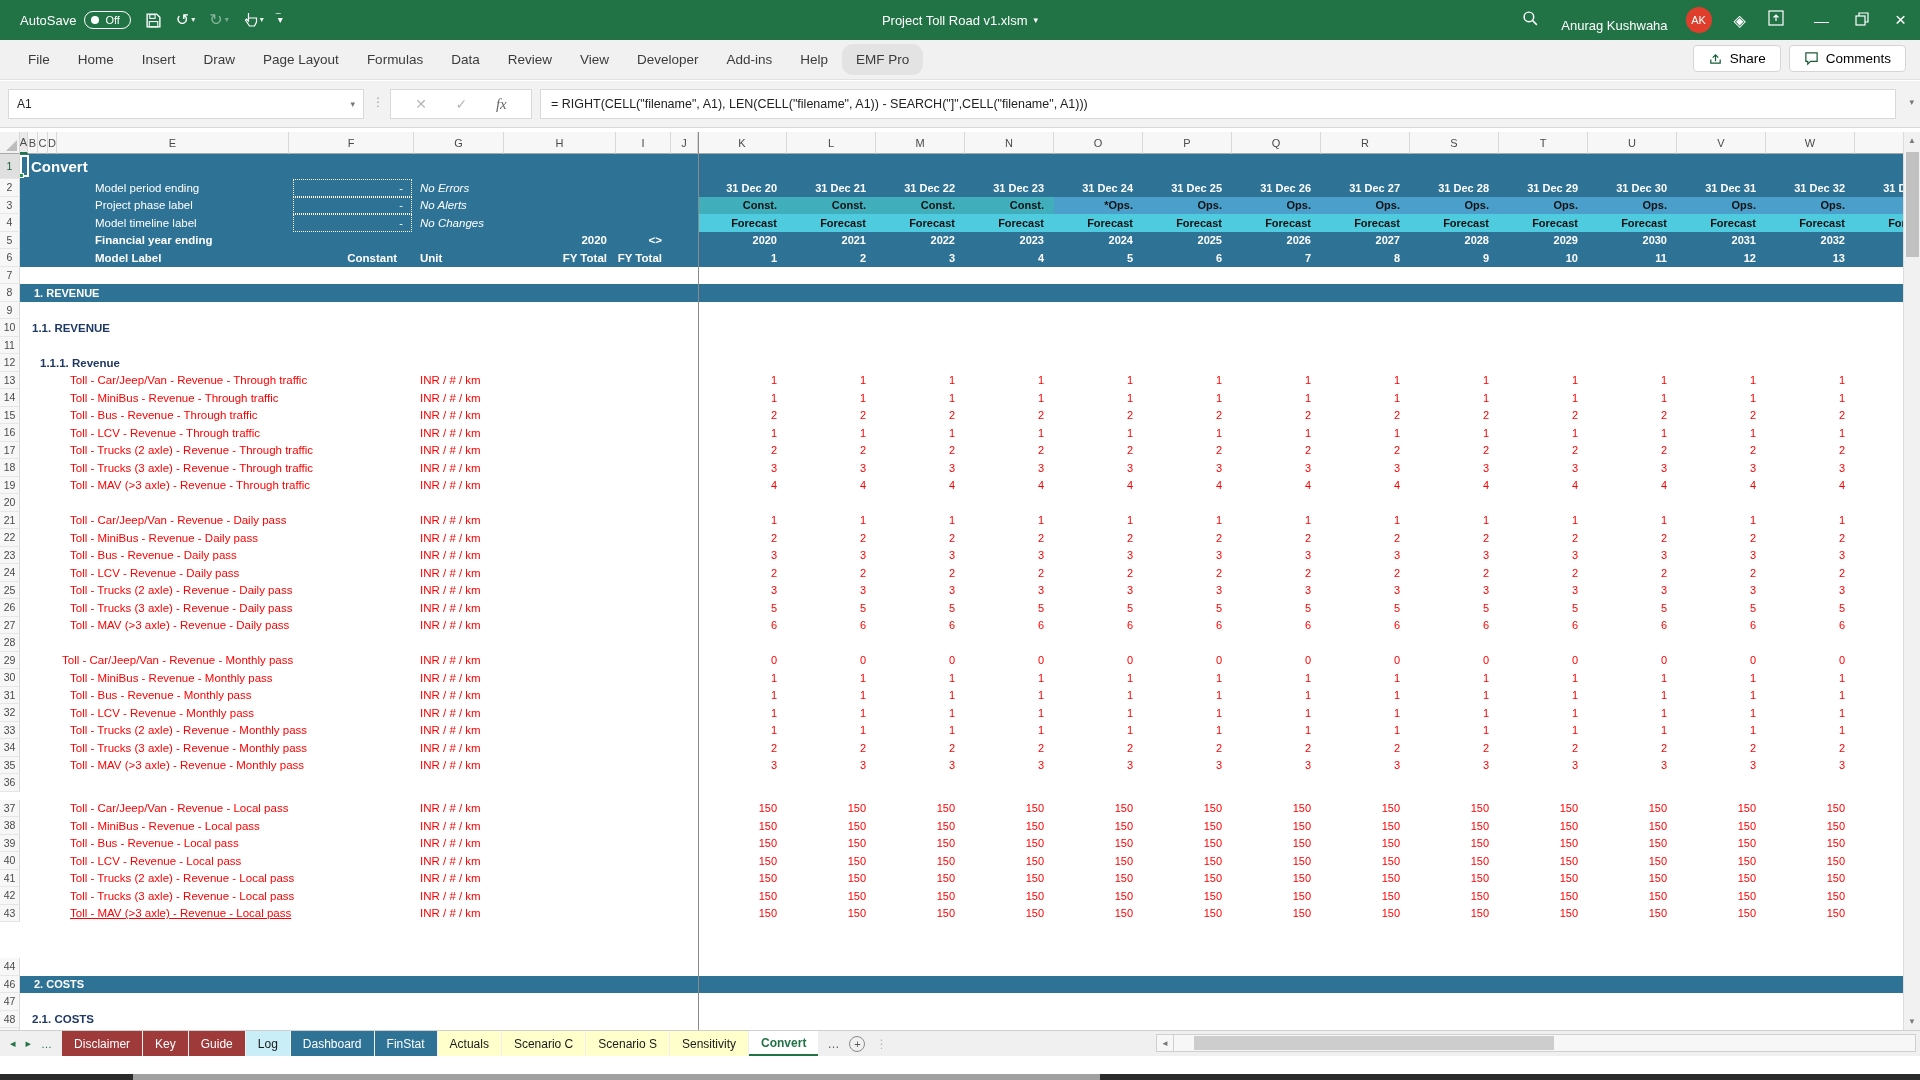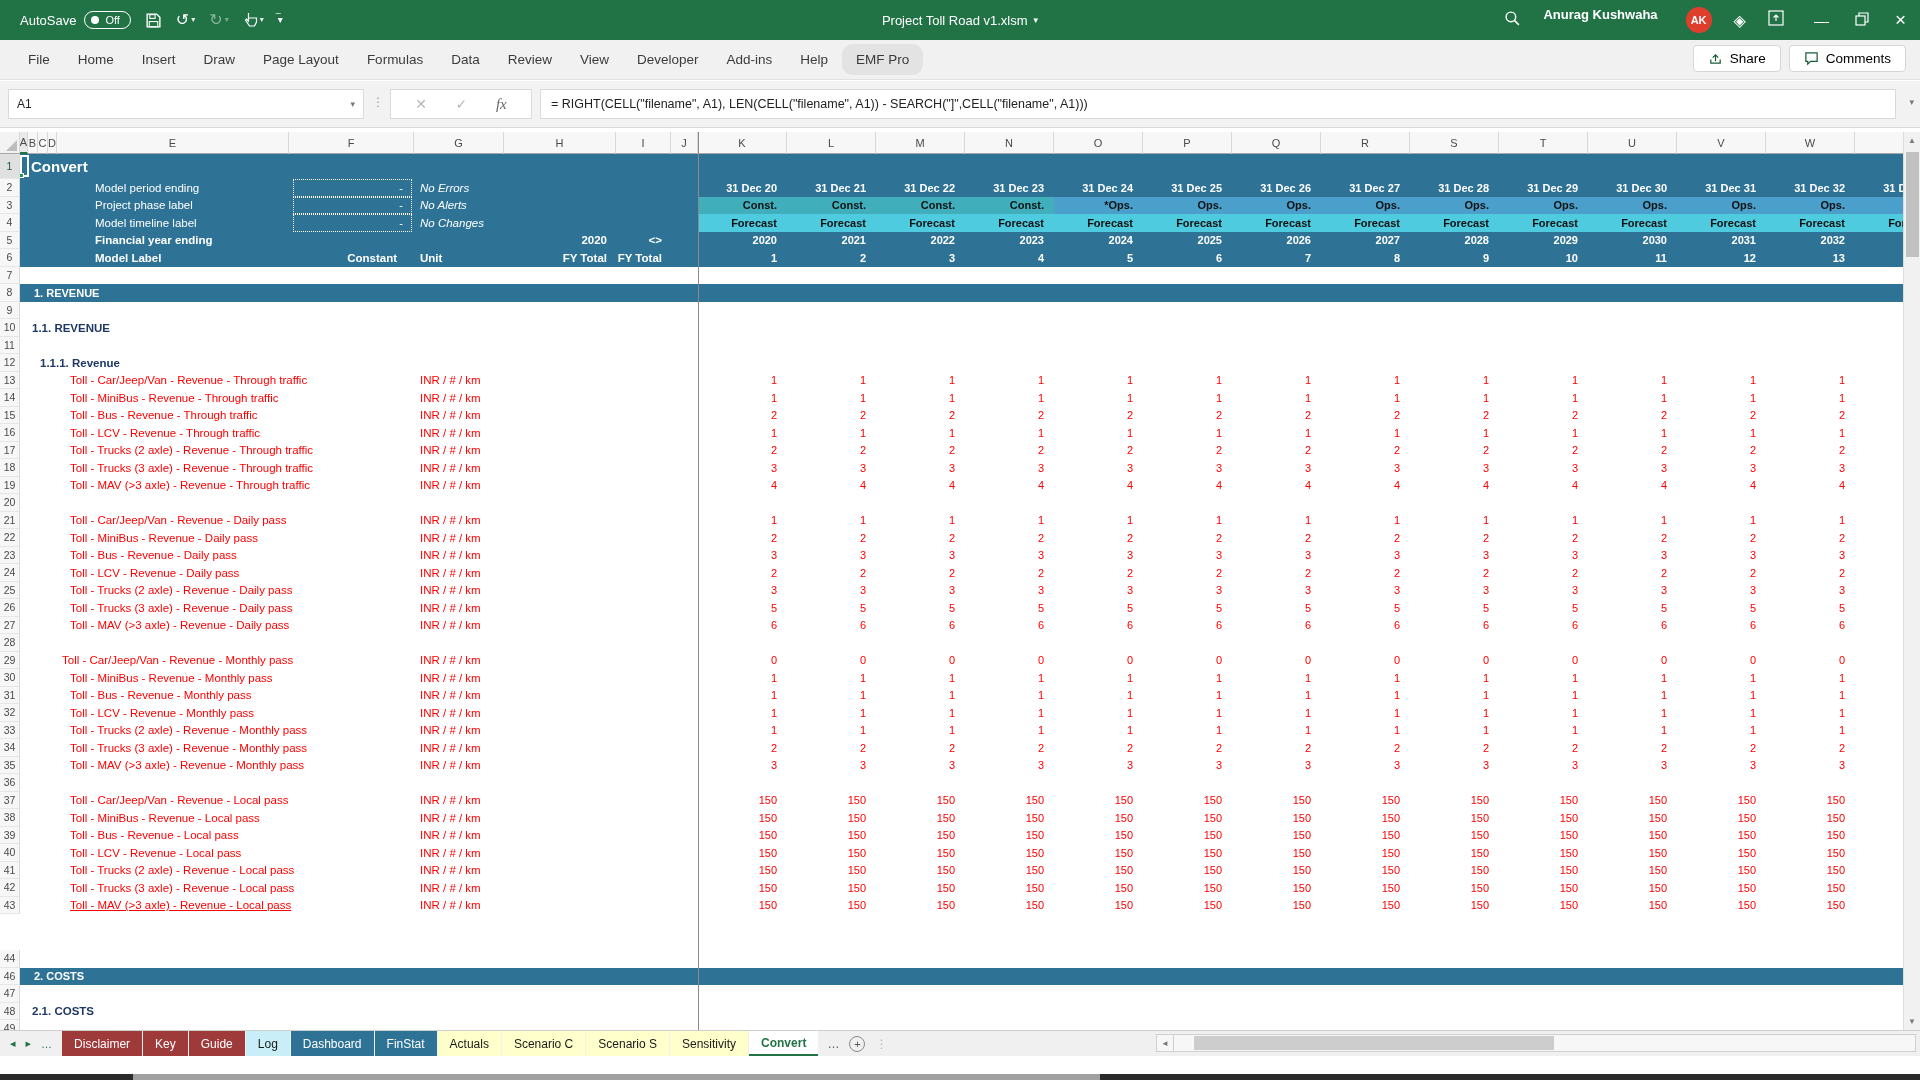--- a/index.html
+++ b/index.html
@@ -12,21 +12,21 @@
   .autosave { display:flex; align-items:center; gap:8px; font-size:13px; }
   .as-pill { display:flex; align-items:center; gap:6px; border:1px solid #fff; border-radius:10px; padding:2px 10px 2px 6px; font-size:11px; }
   .as-dot { width:8px; height:8px; border-radius:50%; background:#fff; }
   .qat-icon { font-size:16px; line-height:1; color:#fff; display:flex; align-items:center; gap:2px; }
   .qat-icon .chev { font-size:8px; opacity:.9; }
   .dim { opacity:.45; }
   .tb-title { position:absolute; left:0; right:0; top:0; height:40px; display:flex; align-items:center; justify-content:center; font-size:13px; pointer-events:none; }
   .tb-title span { pointer-events:auto; }
   .tb-title .chev { font-size:9px; margin-left:6px; }
   .tb-right { position:absolute; right:0; top:0; height:40px; display:flex; align-items:center; gap:22px; padding-right:14px; }
-  .tb-user { display:flex; align-items:flex-start; gap:28px; font-size:13px;font-weight:bold; }
+  .tb-user { display:flex; align-items:flex-end; gap:18px; font-size:13px; }
   .avatar { width:26px; height:26px; border-radius:50%; background:#e03e2d; color:#fff; font-size:11px; display:flex; align-items:center; justify-content:center; }
   .winctl { display:flex; align-items:center; gap:26px; margin-left:8px; font-size:15px; }
 
   
   #ribbonrow { position:absolute; top:40px; left:0; width:1920px; height:40px; background:#f2f1f1; display:flex; align-items:center; border-bottom:1px solid #e2e0e0; }
   .rtabs { display:flex; align-items:center; gap:0; padding-left:14px; }
   .rtab { font-size:13.5px; color:#3b3b3b; padding:8px 14px; white-space:nowrap; }
   .rtab.hl { background:#e4e3e3; border-radius:11px; }
   .ribbon-right { position:absolute; right:14px; top:5px; display:flex; gap:8px; }
   .rbtn { display:flex; align-items:center; gap:7px; background:#fff; border:1px solid #d6d4d4; border-radius:4px; padding:5px 14px; font-size:13.5px; color:#000000; }
@@ -970,21 +970,21 @@
         <div class="yc"></div>
         <div class="yc"></div>
         <div class="yc"></div>
         <div class="yc"></div>
         <div class="yc"></div>
         <div class="yc"></div>
         <div class="yc"></div>
         <div class="yc"></div>
         <div class="yc"></div>
       </div>
-      <div class="grid-row" style="height: 17.5px;">
+      <div class="grid-row" style="height: 17.5px; margin-top: 8px;">
         <div class="rownum">37</div>
         <div class="leftarea">
           <span class="abs lbl red" style="left: 50px;">Toll - Car/Jeep/Van - Revenue - Local pass</span>
           <span class="abs lbl red" style="left: 400px;">INR / # / km</span>
         </div>
         <div class="yc red">150</div>
         <div class="yc red">150</div>
         <div class="yc red">150</div>
         <div class="yc red">150</div>
         <div class="yc red">150</div>

